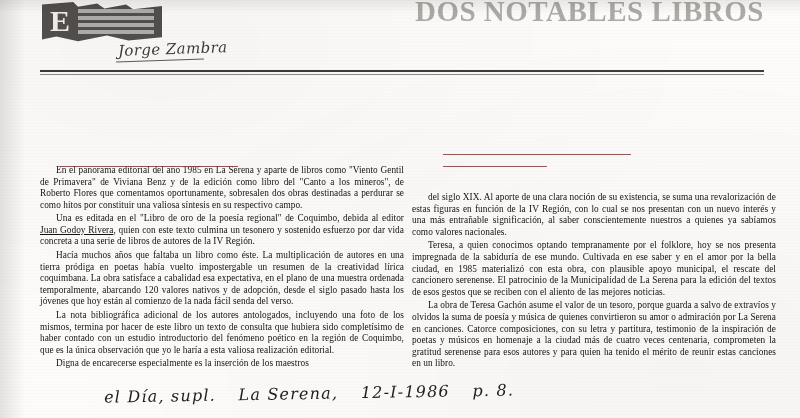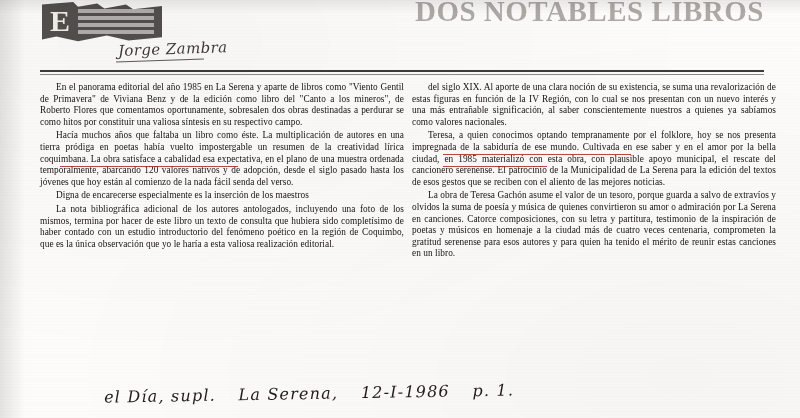--- a/index.html
+++ b/index.html
@@ -133,20 +133,21 @@
 
   
   .columns {
     position: absolute;
     left: 40px;
     right: 24px;
     top: 82px;
     height: 290px;
     display: flex;
     gap: 8px;
+    align-items: flex-end;
   }
   .col {
     width: 50%;
     font-size: 9.3px;
     line-height: 11.6px;
     text-align: justify;
     color: #16130f;
     letter-spacing: .05px;
   }
   .col p {
@@ -211,41 +212,42 @@
     <div class="head-rule thin"></div>
   </div>
 
   <div class="big-title">
     <span>DOS NOTABLES LIBROS</span>
   </div>
 
   <div class="columns">
     <div class="col">
       <p class="first">En el panorama editorial del año 1985 en La Serena y aparte de libros como "Viento Gentil de Primavera" de Viviana Benz y de la edición como libro del "Canto a los mineros", de Roberto Flores que comentamos oportunamente, sobresalen dos obras destinadas a perdurar se como hitos por constituir una valiosa síntesis en su respectivo campo.</p>
+      <p>Una es editada en el "Libro de oro de la poesía regional" de Coquimbo, debida al editor <span class="u">Juan Godoy Rivera</span>, quien con este texto culmina un tesonero y sostenido esfuerzo por dar vida concreta a una serie de libros de autores de la IV Región.</p>
       <p>Hacía muchos años que faltaba un libro como éste. La multiplicación de autores en una tierra pródiga en poetas había vuelto impostergable un resumen de la creatividad lírica coquimbana. La obra satisface a cabalidad esa expectativa, en el plano de una muestra ordenada temporalmente, abarcando 120 valores nativos y de adopción, desde el siglo pasado hasta los jóvenes que hoy están al comienzo de la nada fácil senda del verso.</p>
+      <p>La nota bibliográfica adicional de los autores antologados, incluyendo una foto de los mismos, termina por hacer de este libro un texto de consulta que hubiera sido completísimo de haber contado con un estudio introductorio del fenómeno poético en la región de Coquimbo, que es la única observación que yo le haría a esta valiosa realización editorial.</p>
       <p>Digna de encarecerse especialmente es la inserción de los maestros</p>
-      <p>La nota bibliográfica adicional de los autores antologados, incluyendo una foto de los mismos, termina por hacer de este libro un texto de consulta que hubiera sido completísimo de haber contado con un estudio introductorio del fenómeno poético en la región de Coquimbo, que es la única observación que yo le haría a esta valiosa realización editorial.</p>
     </div>
     <div class="col">
       <p class="first">del siglo XIX. Al aporte de una clara noción de su existencia, se suma una revalorización de estas figuras en función de la IV Región, con lo cual se nos presentan con un nuevo interés y una más entrañable significación, al saber conscientemente nuestros a quienes ya sabíamos como valores nacionales.</p>
       <p>Teresa, a quien conocimos optando tempranamente por el folklore, hoy se nos presenta impregnada de la sabiduría de ese mundo. Cultivada en ese saber y en el amor por la bella ciudad, en 1985 materializó con esta obra, con plausible apoyo municipal, el rescate del cancionero serenense. El patrocinio de la Municipalidad de La Serena para la edición del textos de esos gestos que se reciben con el aliento de las mejores noticias.</p>
       <p>La obra de Teresa Gachón asume el valor de un tesoro, porque guarda a salvo de extravíos y olvidos la suma de poesía y música de quienes convirtieron su amor o admiración por La Serena en canciones. Catorce composiciones, con su letra y partitura, testimonio de la inspiración de poetas y músicos en homenaje a la ciudad más de cuatro veces centenaria, comprometen la gratitud serenense para esos autores y para quien ha tenido el mérito de reunir estas canciones en un libro.</p>
     </div>
   </div>
 
   <div class="inkline ink1"></div>
   <div class="inkline ink2"></div>
   <div class="inkline ink3"></div>
 
   <div class="footnote">
     <span>el Día, supl.</span>
     <span class="sp"></span>
     <span>La Serena,</span>
     <span class="sp"></span>
     <span>12-I-1986</span>
     <span class="sp"></span>
-    <span>p. 1.</span>
+    <span>p. 8.</span>
   </div>
 
   <div class="grain"></div>
   <div class="edge-left"></div>
   <div class="edge-top"></div>
 </div>
 
 </body></html>

